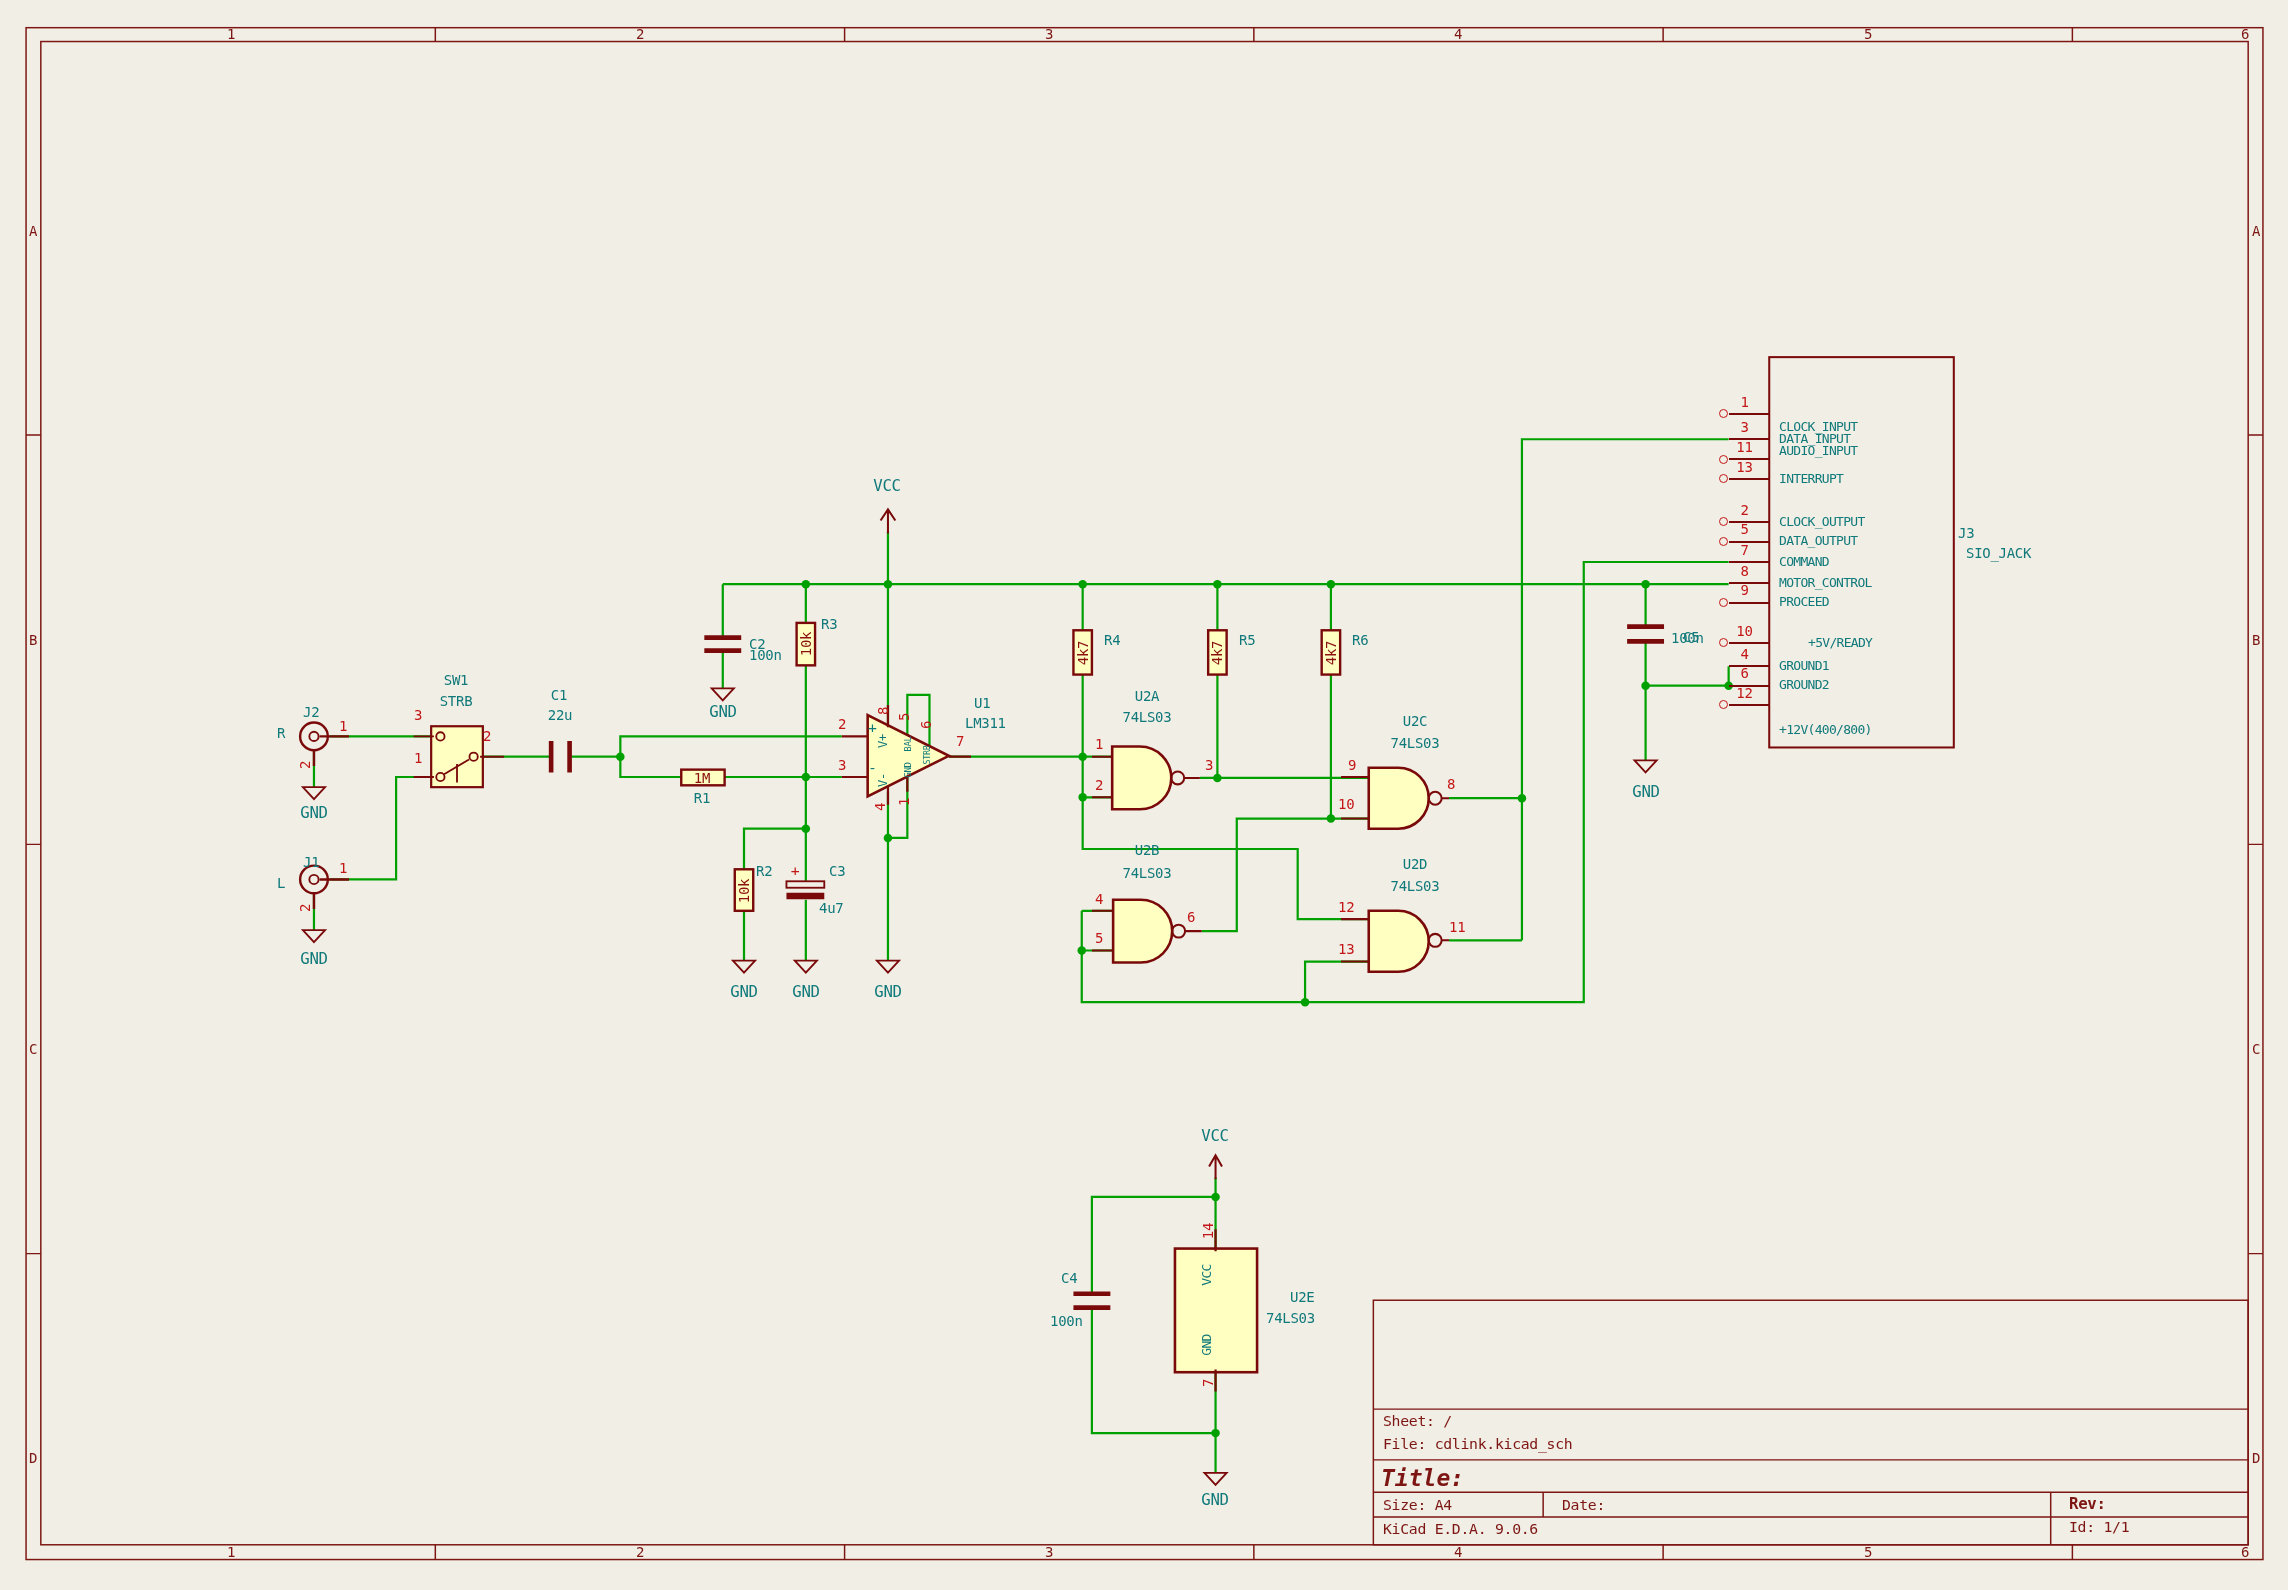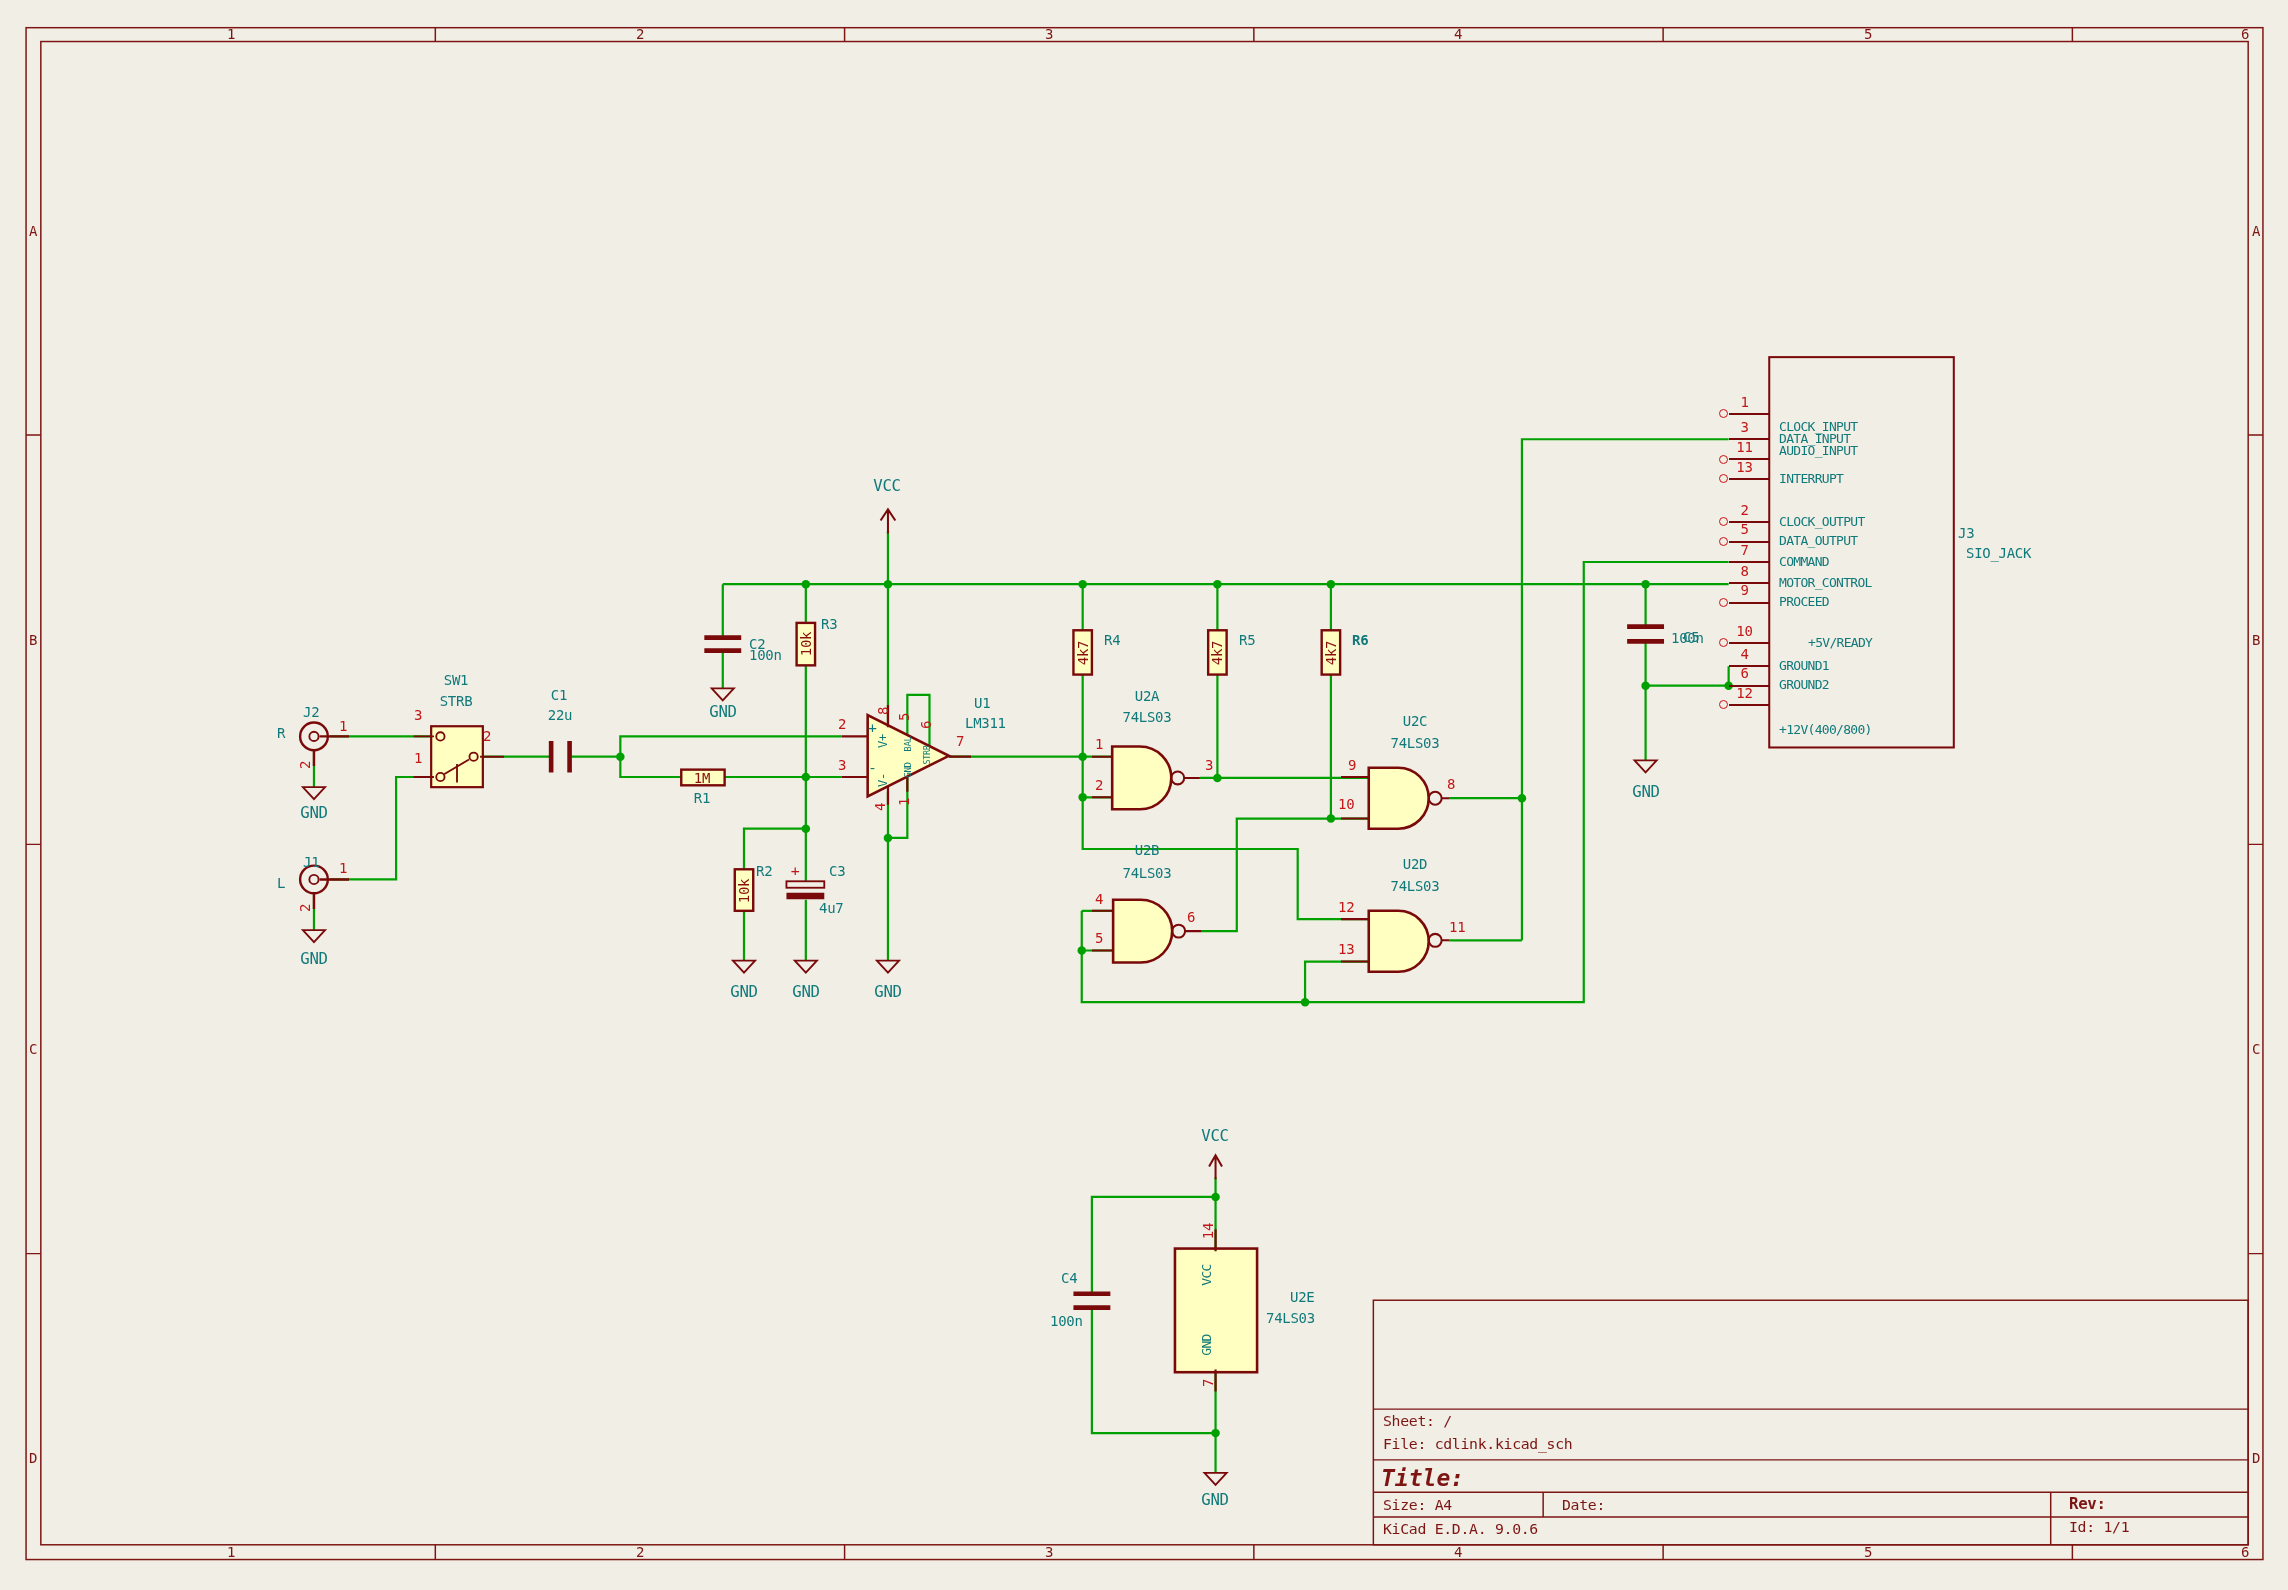--- a/index.html
+++ b/index.html
@@ -234,21 +234,21 @@
       <div class="ann" style="left: 749px; top: 648px;">100n</div>
       <div class="ann" style="left: 821px; top: 617px;">R3</div>
       <div class="ann" style="left: 974px; top: 696px;">U1</div>
       <div class="ann" style="left: 965px; top: 716px;">LM311</div>
       <div class="ann ctr" style="left: 702px; top: 791px;">R1</div>
       <div class="ann" style="left: 756px; top: 864px;">R2</div>
       <div class="ann" style="left: 829px; top: 864px;">C3</div>
       <div class="ann" style="left: 819px; top: 901px;">4u7</div>
       <div class="ann" style="left: 1104px; top: 633px;">R4</div>
       <div class="ann" style="left: 1239px; top: 633px;">R5</div>
-      <div class="ann" style="left: 1352px; top: 633px; font-weight: bold;">R6</div>
+      <div class="ann" style="left: 1352px; top: 633px;">R6</div>
       <div class="ann ctr" style="left: 1147px; top: 689px;">U2A</div>
       <div class="ann ctr" style="left: 1147px; top: 710px;">74LS03</div>
       <div class="ann ctr" style="left: 1147px; top: 843px;">U2B</div>
       <div class="ann ctr" style="left: 1147px; top: 866px;">74LS03</div>
       <div class="ann ctr" style="left: 1415px; top: 714px;">U2C</div>
       <div class="ann ctr" style="left: 1415px; top: 736px;">74LS03</div>
       <div class="ann ctr" style="left: 1415px; top: 857px;">U2D</div>
       <div class="ann ctr" style="left: 1415px; top: 879px;">74LS03</div>
       <div class="ann" style="left: 1671px; top: 630px; margin-left: 12px;">C5</div>
       <div class="ann" style="left: 1671px; top: 631px;">100n</div>

